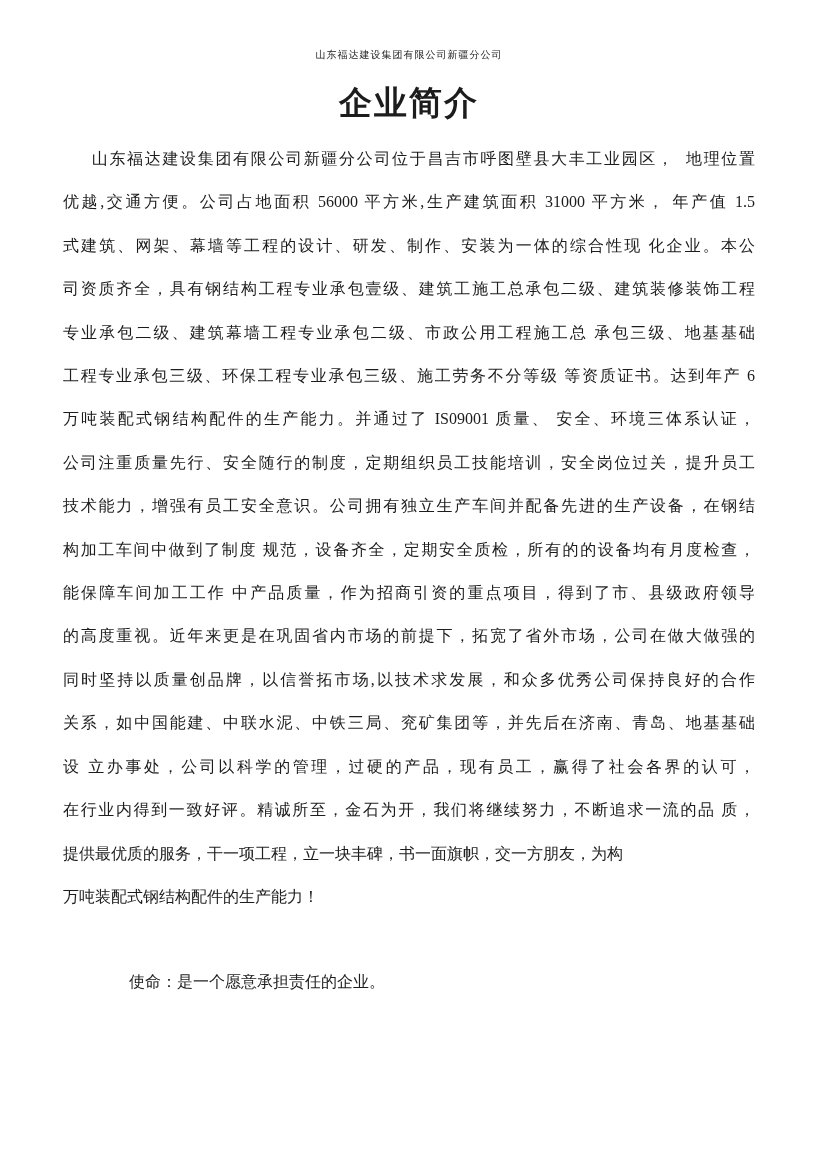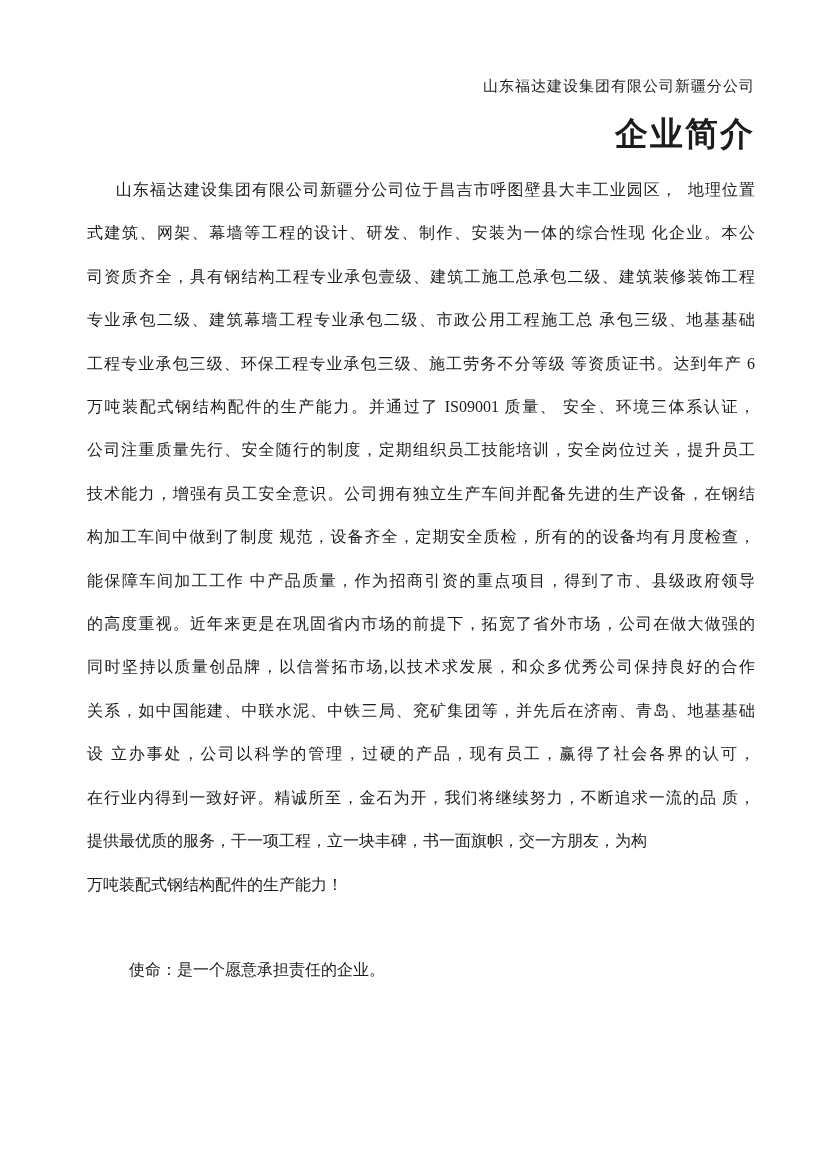--- a/index.html
+++ b/index.html
@@ -12,44 +12,42 @@
     width: 827px;
     height: 1170px;
     background: #ffffff;
     overflow: hidden;
     font-family: "Liberation Serif", serif;
     color: #1c1c1c;
     box-sizing: border-box;
     padding: 45px 72px 0 63px;
   }
   .doc-header {
-    font-size: 15px;
+    font-size: 10px;
     line-height: 20px;
     letter-spacing: 1px;
-    text-align: right;
+    text-align: center;
     white-space: pre-wrap;
-    margin-top: 31px;
   }
   .doc-title {
     margin: 17px 0 0 0;
     font-size: 33px;
     font-weight: bold;
     line-height: 42px;
-    text-align: right;
+    text-align: center;
     letter-spacing: 2px;
   }
   .doc-body {
     margin-top: 13px;
     font-size: 16px;
   }
   .body-line {
     line-height: 43.4px;
     white-space: pre-wrap;
     text-align: left;
-    margin-left: 24px;
   }
   .body-line.justify {
     text-align: justify;
     text-align-last: justify;
   }
   .body-line.indent {
     text-indent: 1.8em;
   }
   .mission {
     margin-top: 42px;
@@ -60,20 +58,21 @@
   }
 </style>
 </head>
 <body>
 
 <div class="page">
   <div class="doc-header">山东福达建设集团有限公司新疆分公司</div>
   <h1 class="doc-title">企业简介</h1>
   <div class="doc-body">
     <div class="body-line justify indent">山东福达建设集团有限公司新疆分公司位于昌吉市呼图壁县大丰工业园区，  地理位置</div>
+    <div class="body-line justify">优越,交通方便。公司占地面积 56000 平方米,生产建筑面积 31000 平方米， 年产值 1.5</div>
     <div class="body-line justify">式建筑、网架、幕墙等工程的设计、研发、制作、安装为一体的综合性现 化企业。本公</div>
     <div class="body-line justify">司资质齐全，具有钢结构工程专业承包壹级、建筑工施工总承包二级、建筑装修装饰工程</div>
     <div class="body-line justify">专业承包二级、建筑幕墙工程专业承包二级、市政公用工程施工总 承包三级、地基基础</div>
     <div class="body-line justify">工程专业承包三级、环保工程专业承包三级、施工劳务不分等级 等资质证书。达到年产 6</div>
     <div class="body-line justify">万吨装配式钢结构配件的生产能力。并通过了 IS09001 质量、 安全、环境三体系认证，</div>
     <div class="body-line justify">公司注重质量先行、安全随行的制度，定期组织员工技能培训，安全岗位过关，提升员工</div>
     <div class="body-line justify">技术能力，增强有员工安全意识。公司拥有独立生产车间并配备先进的生产设备，在钢结</div>
     <div class="body-line justify">构加工车间中做到了制度 规范，设备齐全，定期安全质检，所有的的设备均有月度检查，</div>
     <div class="body-line justify">能保障车间加工工作 中产品质量，作为招商引资的重点项目，得到了市、县级政府领导</div>
     <div class="body-line justify">的高度重视。近年来更是在巩固省内市场的前提下，拓宽了省外市场，公司在做大做强的</div>

